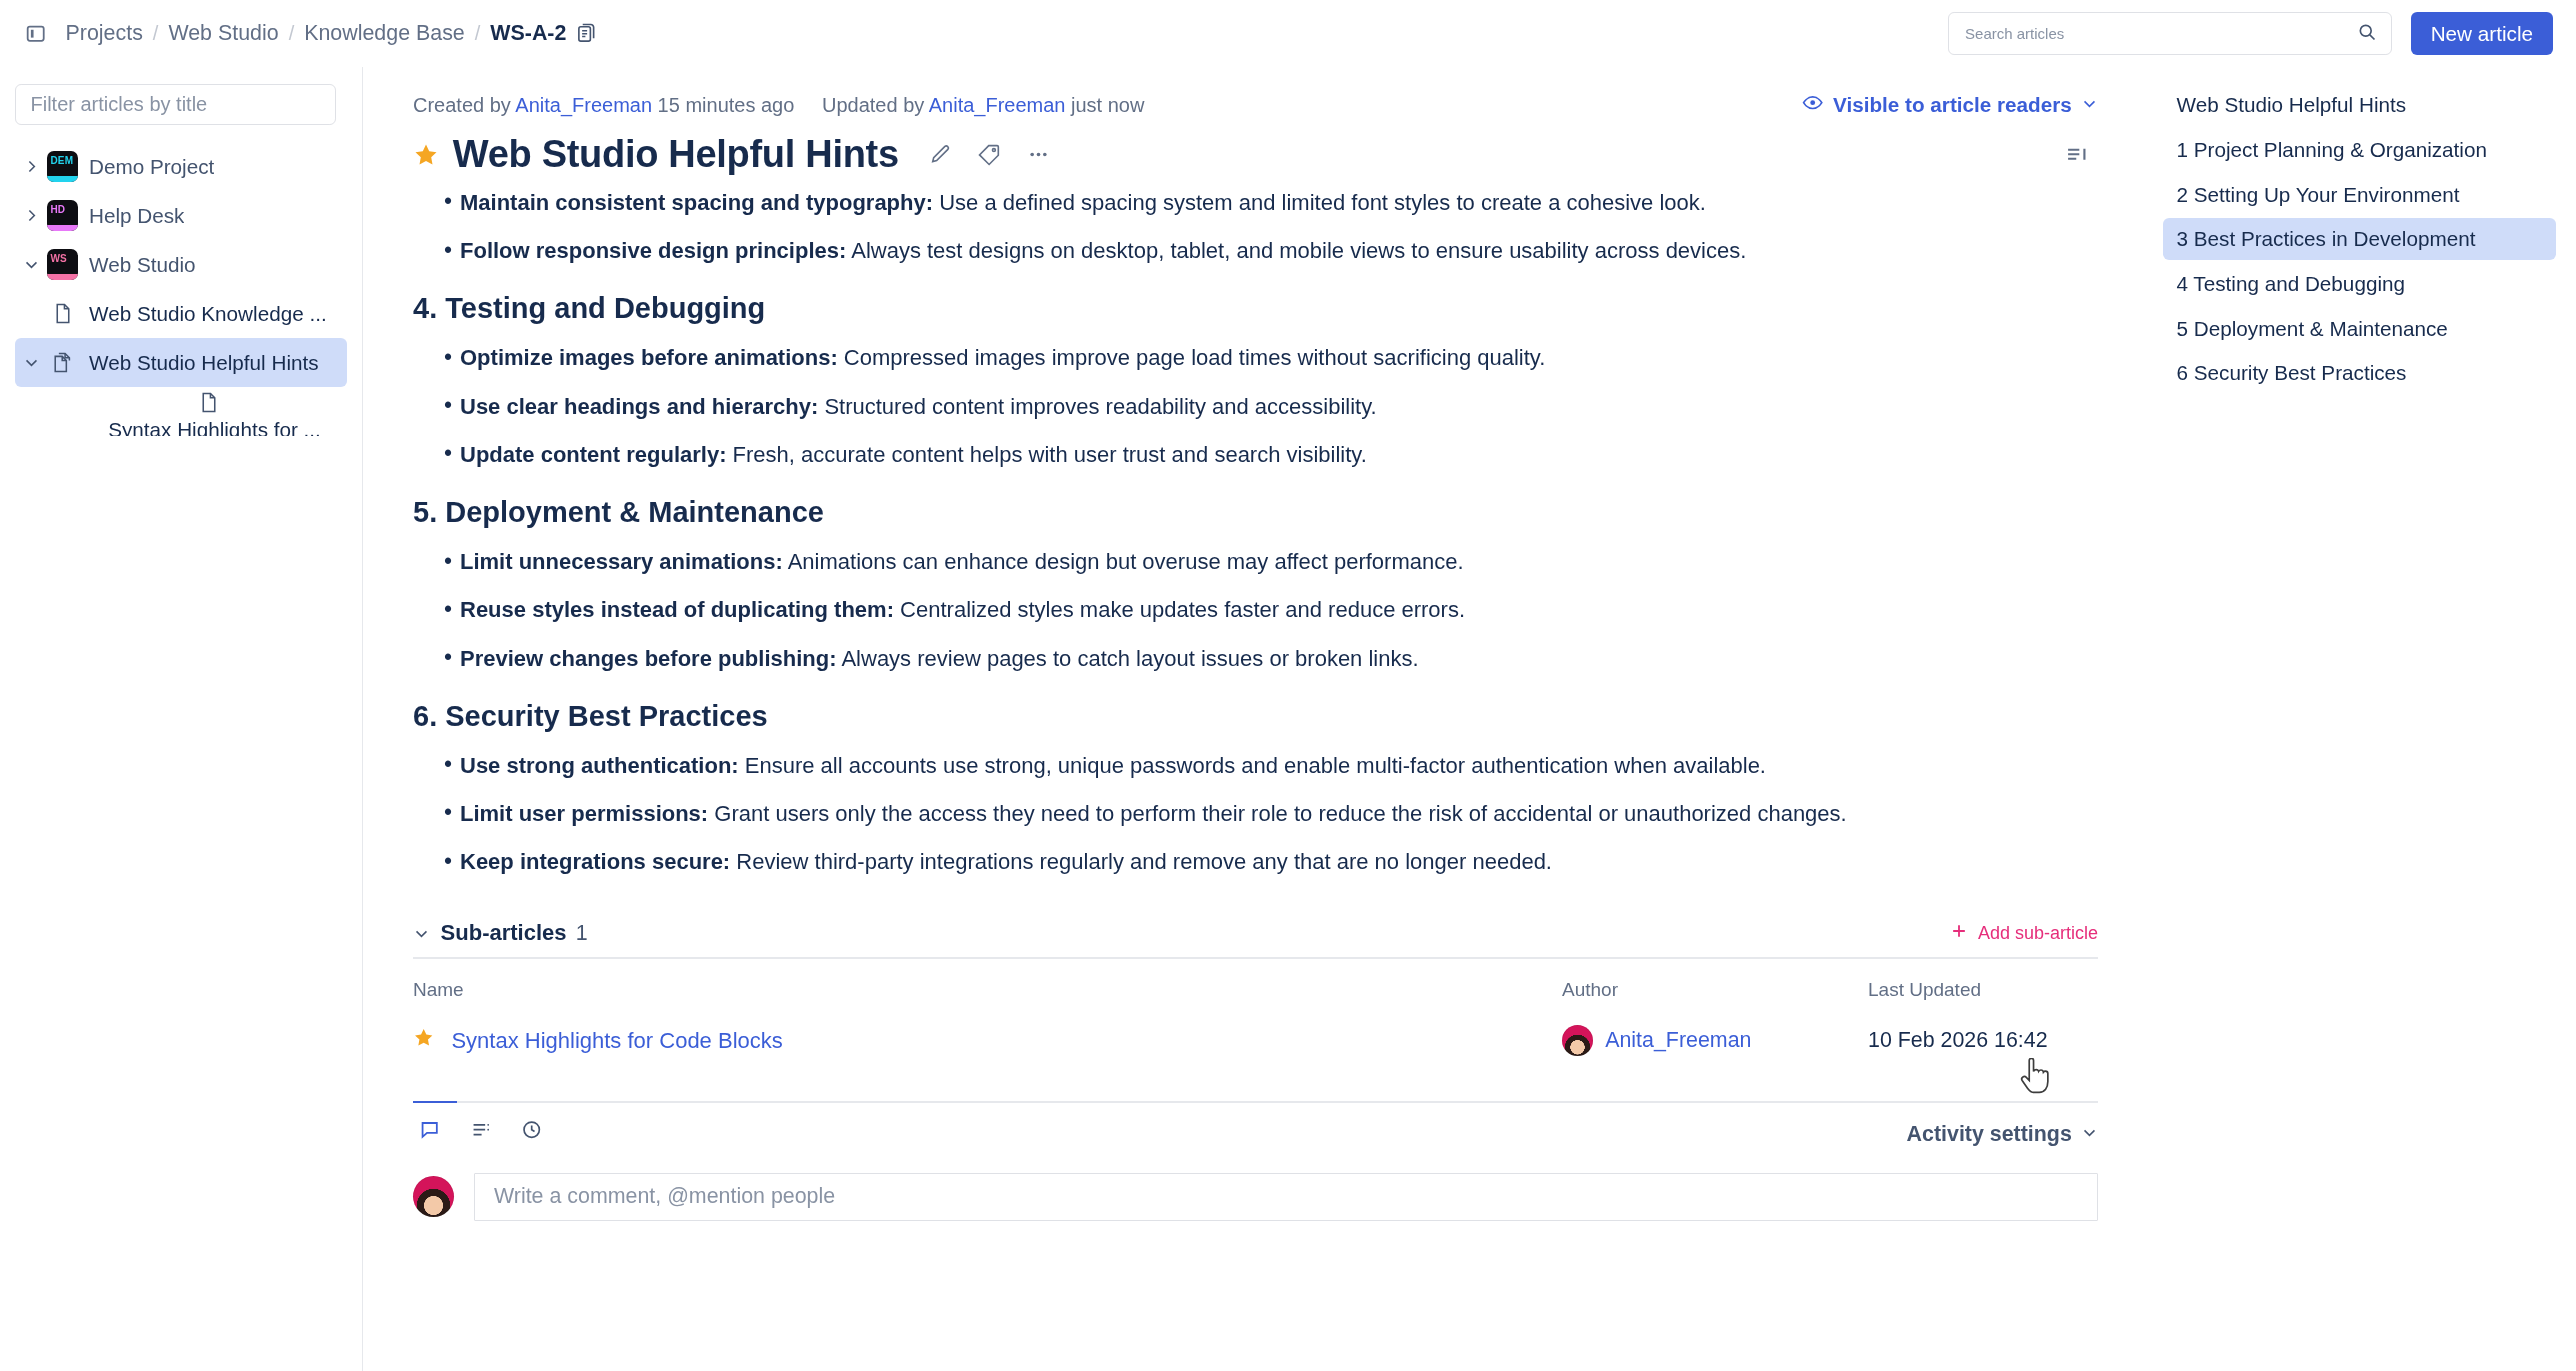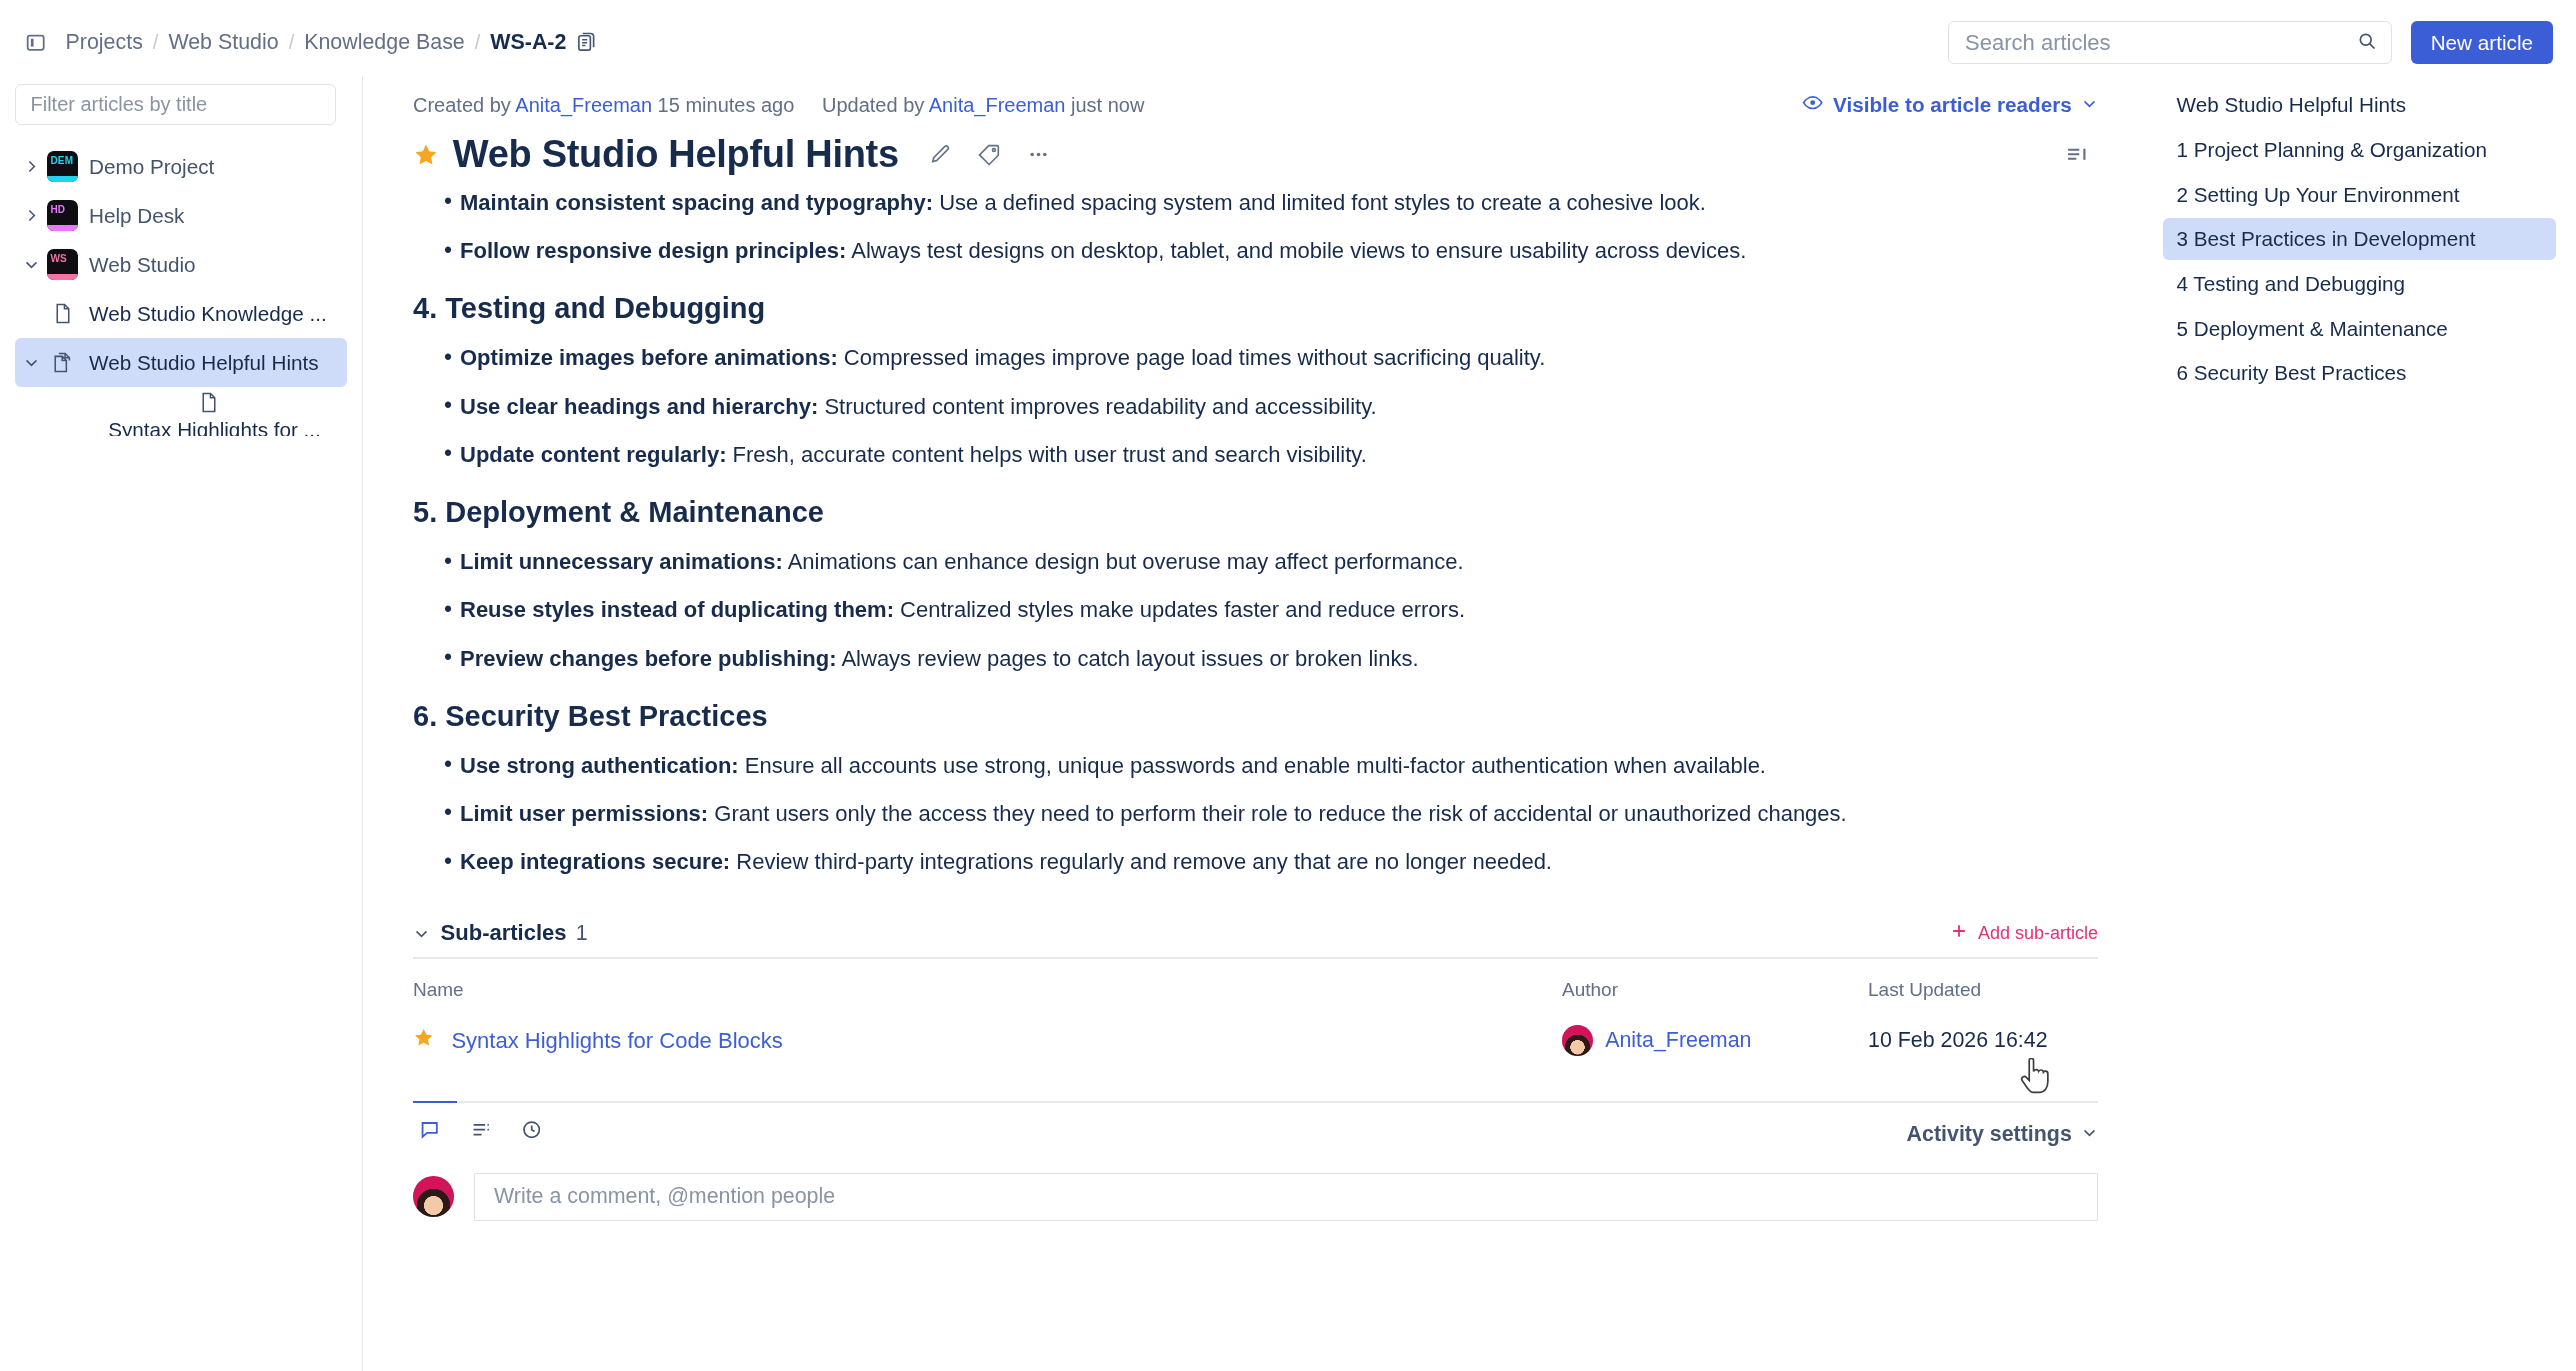--- a/index.html
+++ b/index.html
@@ -8,21 +8,21 @@
     width: 2576px; height: 1371px;
     background: #ffffff;
     font-family: "Liberation Sans", sans-serif;
     color: #172b4d;
     overflow: hidden;
   }
   .app { position: relative; width: 2576px; height: 1371px; }
 
   
   .topbar {
-    position: absolute; top: 9px; left: 0; width: 2576px; height: 67px;
+    position: absolute; top: 0; left: 0; width: 2576px; height: 67px;
     background: #fff;
     display: flex; align-items: center;
     padding: 0 23px 0 18.4px;
     z-index: 5;
   }
   .sidebar-toggle {
     width: 35px; height: 35px; border-radius: 4.6px;
     display: flex; align-items: center; justify-content: center;
     cursor: pointer; flex: none;
   }
@@ -31,21 +31,21 @@
   .bc-sep { color: #c3c8d1; margin: 0 10px; font-size: 20px; }
   .bc-current { color: #172b4d; font-weight: 700; white-space: nowrap; }
   .bc-copy { margin-left: 9.2px; display: flex; align-items: center; cursor: pointer; }
 
   .topbar-right { margin-left: auto; display: flex; align-items: center; gap: 18.4px; }
   .search-box {
     width: 444px; height: 43px; border: 1.5px solid #dfe1e6; border-radius: 6.1px;
     display: flex; align-items: center; padding: 0 13.8px; background: #fff;
   }
   .search-box input {
-    border: none; outline: none; flex: 1; font-size: 22px;
+    border: none; outline: none; flex: 1; font-size: 15px;
     font-family: "Liberation Sans", sans-serif; color: #172b4d; background: transparent;
   }
   .search-box input::placeholder { color: #8993a4; }
   .btn-primary {
     height: 43px; background: #3b5ed7; color: #fff; border: none; border-radius: 6.1px;
     font-size: 20.7px; padding: 0 20px; cursor: pointer;
     font-family: "Liberation Sans", sans-serif; white-space: nowrap;
   }
 
   

